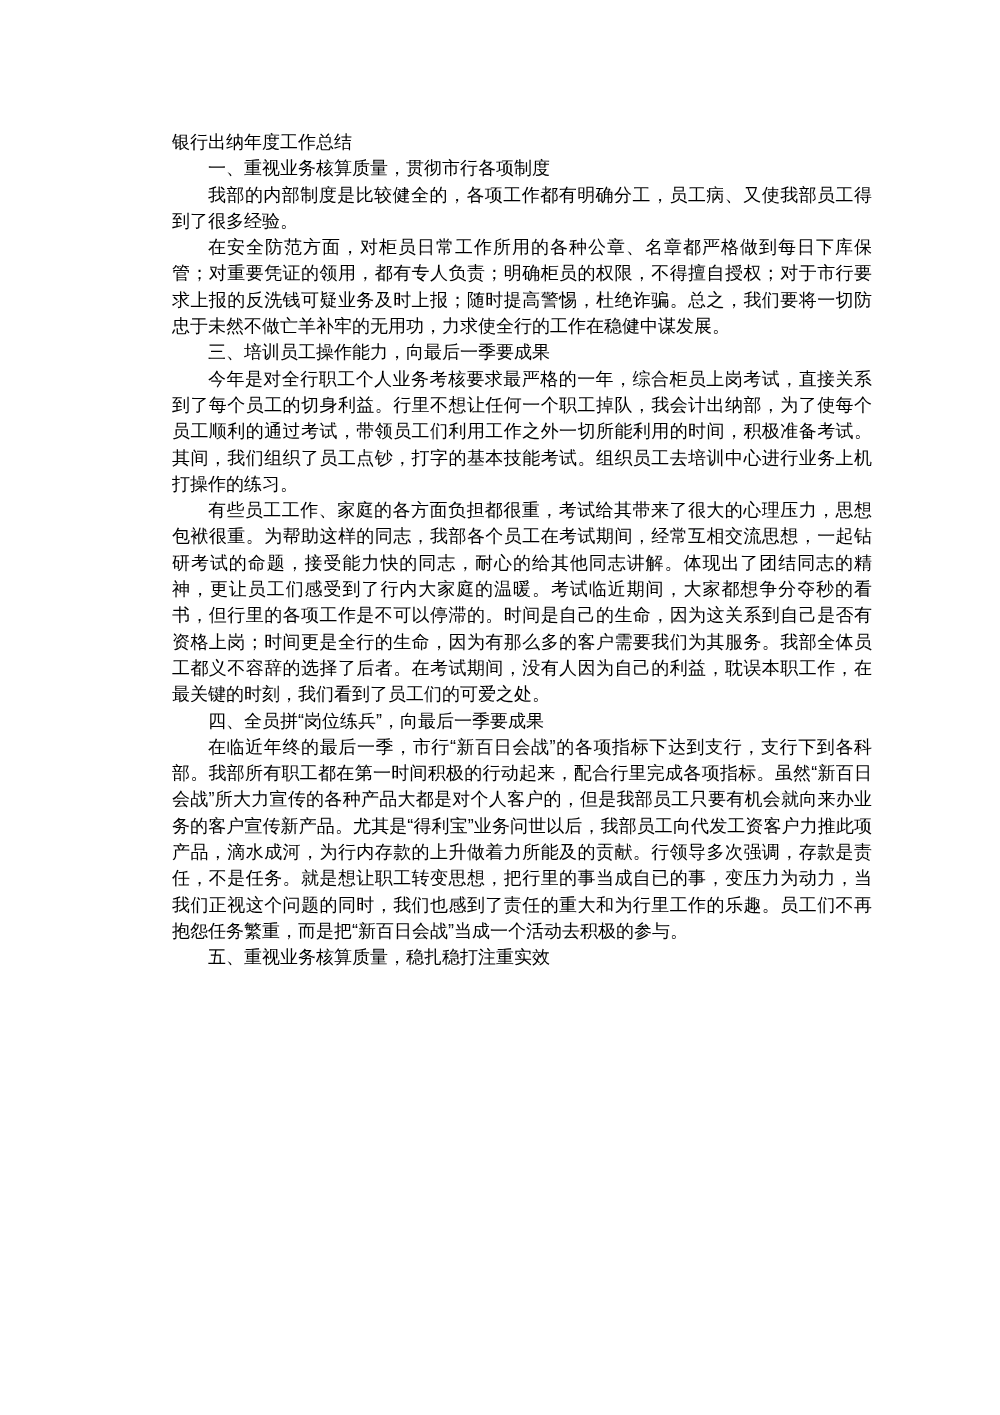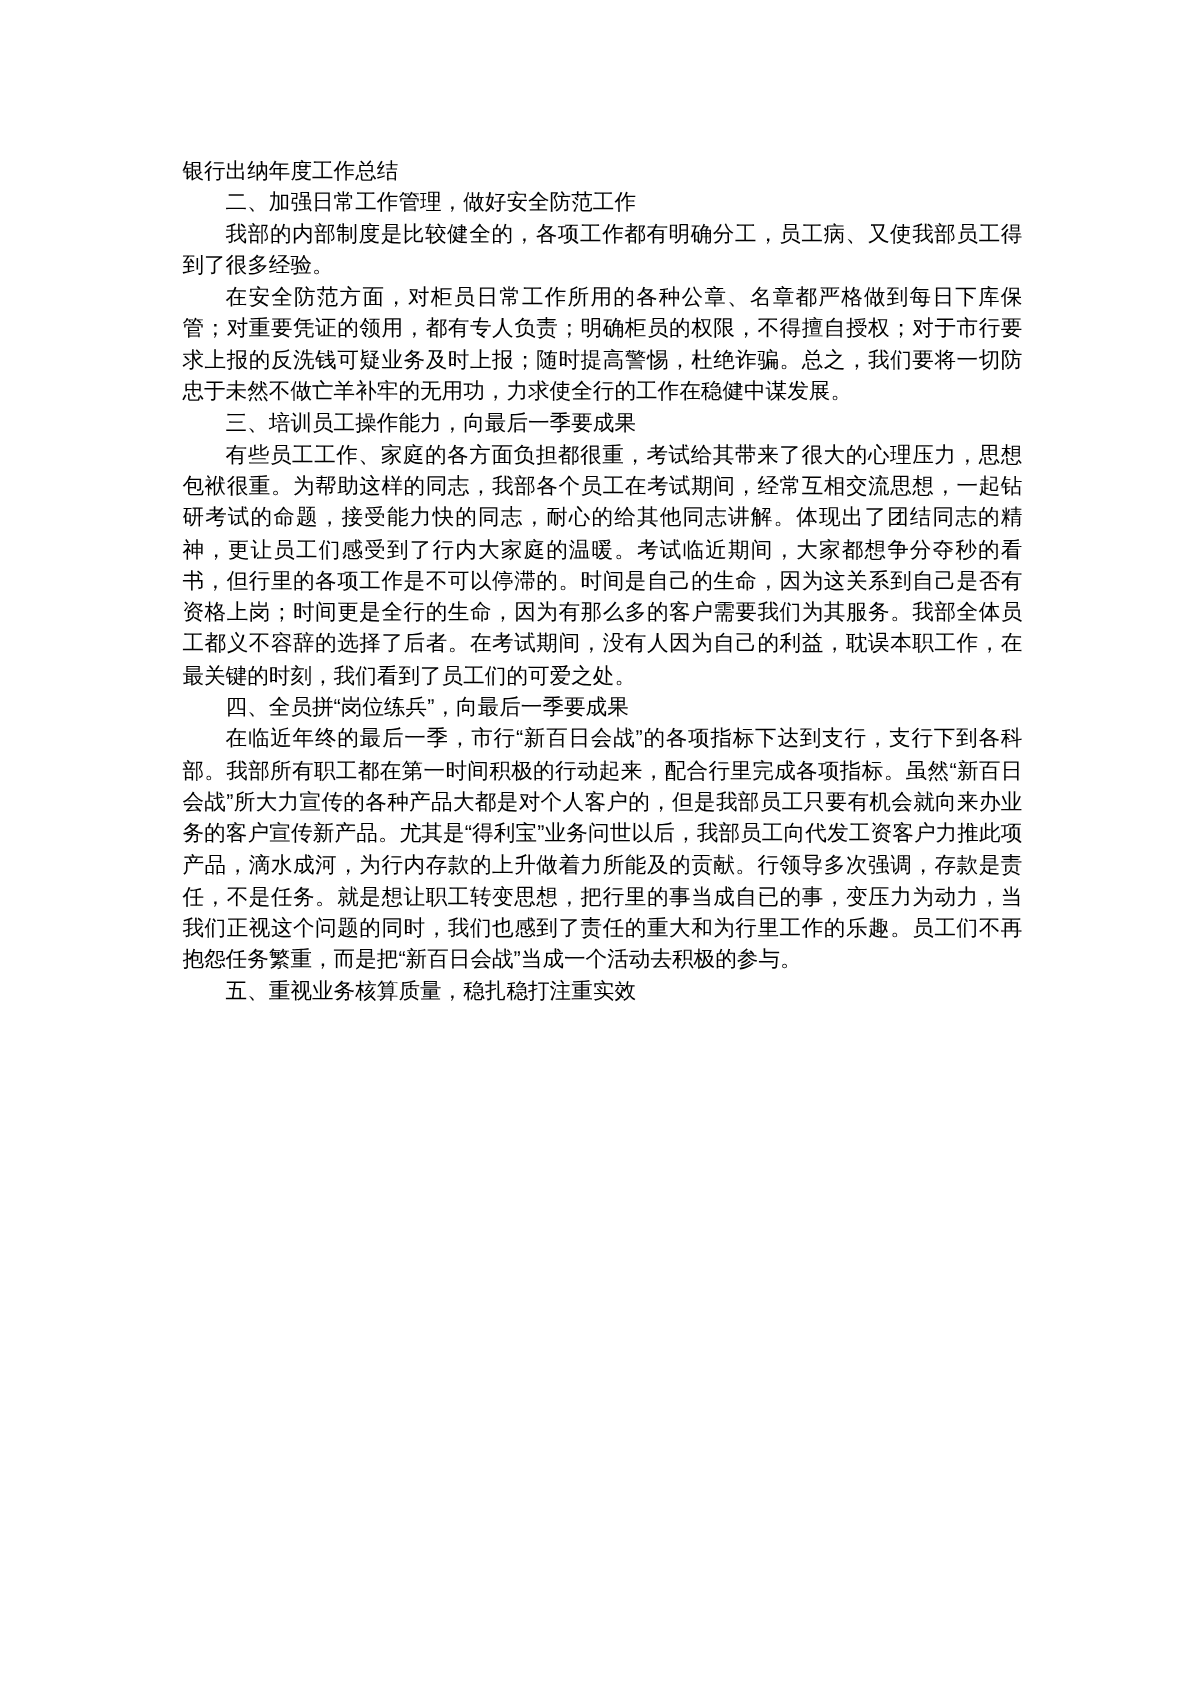--- a/index.html
+++ b/index.html
@@ -47,24 +47,25 @@
     text-indent: 2em;
   }
   .content p.body-numstart {
     text-indent: 1.2em;
   }
 </style>
 </head>
 <body style="background: rgb(255, 255, 255);">
 
 <div class="page">
-  <div class="content" style="color: rgb(0, 0, 0);">
+  <div class="content" style="color: rgb(0, 0, 0); margin-left: 20px;">
       <p class="title">银行出纳年度工作总结</p>
-      <p class="heading">二、加强日常工作管理，做好安全防范工作</p>
+      <p class="heading">一、重视业务核算质量，贯彻市行各项制度</p>
       <p class="body">我部的内部制度是比较健全的，各项工作都有明确分工，员工病、又使我部员工得到了很多经验。</p>
       <p class="body">在安全防范方面，对柜员日常工作所用的各种公章、名章都严格做到每日下库保管；对重要凭证的领用，都有专人负责；明确柜员的权限，不得擅自授权；对于市行要求上报的反洗钱可疑业务及时上报；随时提高警惕，杜绝诈骗。总之，我们要将一切防忠于未然不做亡羊补牢的无用功，力求使全行的工作在稳健中谋发展。</p>
       <p class="heading">三、培训员工操作能力，向最后一季要成果</p>
+      <p class="body">今年是对全行职工个人业务考核要求最严格的一年，综合柜员上岗考试，直接关系到了每个员工的切身利益。行里不想让任何一个职工掉队，我会计出纳部，为了使每个员工顺利的通过考试，带领员工们利用工作之外一切所能利用的时间，积极准备考试。其间，我们组织了员工点钞，打字的基本技能考试。组织员工去培训中心进行业务上机打操作的练习。</p>
       <p class="body">有些员工工作、家庭的各方面负担都很重，考试给其带来了很大的心理压力，思想包袱很重。为帮助这样的同志，我部各个员工在考试期间，经常互相交流思想，一起钻研考试的命题，接受能力快的同志，耐心的给其他同志讲解。体现出了团结同志的精神，更让员工们感受到了行内大家庭的温暖。考试临近期间，大家都想争分夺秒的看书，但行里的各项工作是不可以停滞的。时间是自己的生命，因为这关系到自己是否有资格上岗；时间更是全行的生命，因为有那么多的客户需要我们为其服务。我部全体员工都义不容辞的选择了后者。在考试期间，没有人因为自己的利益，耽误本职工作，在最关键的时刻，我们看到了员工们的可爱之处。</p>
       <p class="heading">四、全员拼“岗位练兵”，向最后一季要成果</p>
       <p class="body">在临近年终的最后一季，市行“新百日会战”的各项指标下达到支行，支行下到各科部。我部所有职工都在第一时间积极的行动起来，配合行里完成各项指标。虽然“新百日会战”所大力宣传的各种产品大都是对个人客户的，但是我部员工只要有机会就向来办业务的客户宣传新产品。尤其是“得利宝”业务问世以后，我部员工向代发工资客户力推此项产品，滴水成河，为行内存款的上升做着力所能及的贡献。行领导多次强调，存款是责任，不是任务。就是想让职工转变思想，把行里的事当成自已的事，变压力为动力，当我们正视这个问题的同时，我们也感到了责任的重大和为行里工作的乐趣。员工们不再抱怨任务繁重，而是把“新百日会战”当成一个活动去积极的参与。</p>
       <p class="heading">五、重视业务核算质量，稳扎稳打注重实效</p>
     </div>
 </div>
 
 </body></html>

